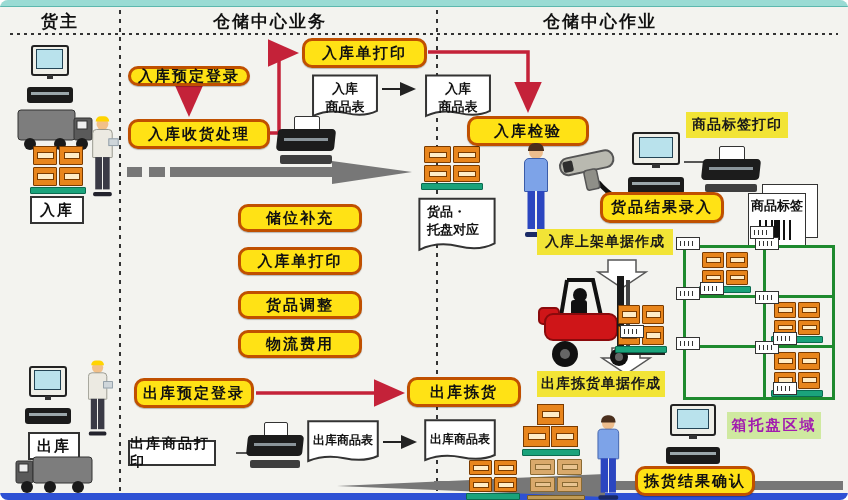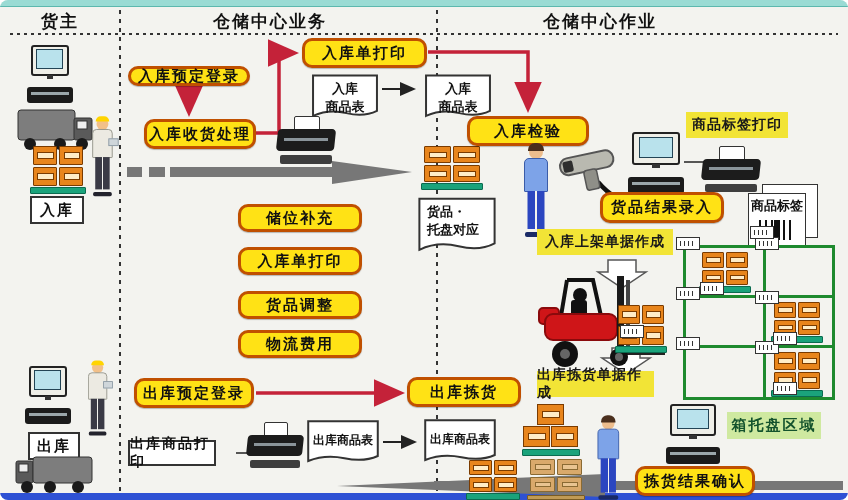--- a/index.html
+++ b/index.html
@@ -17,21 +17,21 @@
   .hdr { top:10px; font-size:17px; font-weight:bold; color:#111; text-align:center; letter-spacing:2px; }
 
   
   .ybox { display:flex; align-items:center; justify-content:center;
           background:#ffe215; border:3px solid #c05000; border-radius:10px;
           font-size:15px; font-weight:bold; color:#111; letter-spacing:2px;
           box-shadow:0 1px 1px rgba(0,0,0,.25); }
   .yflat { display:flex; align-items:center; justify-content:center;
            background:#f2e436; font-size:14px; font-weight:bold; color:#1a1a1a; letter-spacing:1px; }
   .glabel { display:flex; align-items:center; justify-content:center;
-            background:#cfe9a0; color:#14532d; font-size:15px; font-weight:bold; letter-spacing:2px; }
+            background:#cfe9a0; color:#a21caf; font-size:15px; font-weight:bold; letter-spacing:2px; }
   .wbox { display:flex; align-items:center; justify-content:center;
           background:#fff; border:2px solid #333; font-size:15px; font-weight:bold; color:#111; letter-spacing:2px; }
 
   
   .doc { position:absolute; }
   .doc svg { position:absolute; left:0; top:0; width:100%; height:100%; }
   .doc-label { position:absolute; left:0; top:6px; width:100%; text-align:center;
                font-size:13px; font-weight:bold; color:#111; white-space:pre-line; line-height:1.35; }
   .doc-label.sm { font-size:12px; top:12px; }
 
@@ -194,21 +194,21 @@
   <svg class="abs" style="left:14px;top:453px" width="80" height="42" viewBox="0 0 80 42">
     <rect x="2" y="8" width="17" height="22" rx="2" fill="#5a5a5a" stroke="#333"></rect>
     <rect x="5" y="11" width="9" height="8" fill="#eee" stroke="#333"></rect>
     <rect x="19" y="4" width="59" height="26" rx="3" fill="#7d7d7d" stroke="#333"></rect>
     <circle cx="13" cy="34" r="6" fill="#1a1a1a"></circle>
       <circle cx="36" cy="34" r="6" fill="#1a1a1a"></circle>
       <circle cx="64" cy="34" r="6" fill="#1a1a1a"></circle>
   </svg>
 
   <div class="abs ybox" style="left:128px;top:66px;width:122px;height:20px">入库预定登录</div>
-  <div class="abs ybox" style="left:144px;top:119px;width:112px;height:30px">入库收货处理</div>
+  <div class="abs ybox" style="left:128px;top:119px;width:142px;height:30px">入库收货处理</div>
   <div class="abs ybox" style="left:302px;top:38px;width:125px;height:30px">入库单打印</div>
 
   <div class="doc" style="left:311px;top:74px;width:68px;height:46px">
     <svg viewBox="0 0 100 100" preserveAspectRatio="none">
         <path d="M3,3 H97 V80 Q78,94 52,85 T3,91 Z" fill="#fff" stroke="#333" stroke-width="2" vector-effect="non-scaling-stroke"></path>
       </svg>
     <span class="doc-label">入库
 商品表</span>
   </div>
   <div class="doc" style="left:424px;top:74px;width:68px;height:46px">
@@ -333,21 +333,21 @@
     <div class="crates">
         <i></i>
         <i></i>
         <i></i>
         <i></i>
       </div>
       <div class="pbase"></div>
   </div>
   <div class="tag" style="left:620px;top:325px"></div>
 
-  <div class="abs yflat" style="left:537px;top:371px;width:117px;height:26px">出库拣货单据作成</div>
+  <div class="abs yflat" style="left:537px;top:371px;width:128px;height:26px">出库拣货单据作成</div>
 
   <div class="rack">
     <div class="rack-vm"></div>
     <div class="rack-h" style="top:47px"></div>
     <div class="rack-h" style="top:97px"></div>
   </div>
   <div class="pallet" style="left:699px;top:252px;width:52px;height:41px">
     <div class="crates">
         <i></i>
         <i></i>

